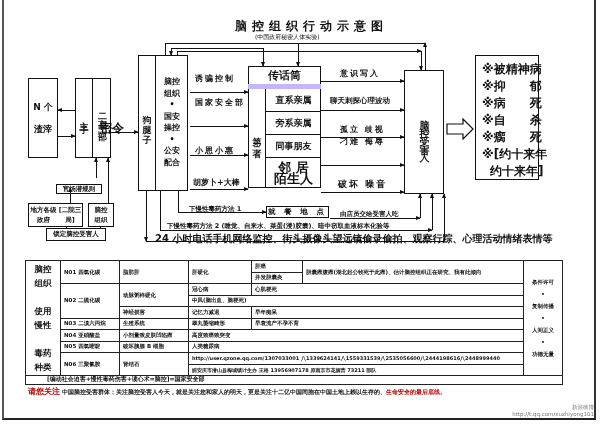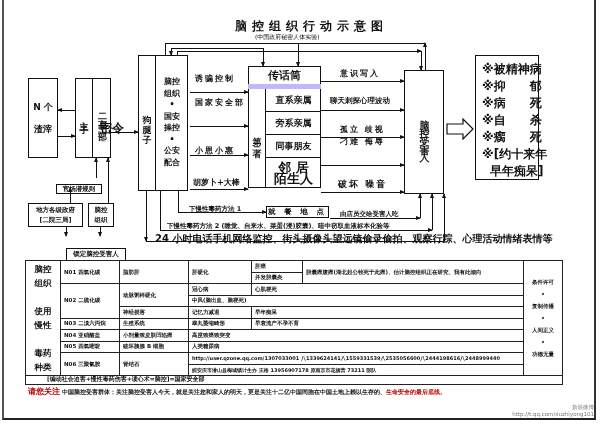--- a/index.html
+++ b/index.html
@@ -129,51 +129,51 @@
   <polygon points="1,6 17,6 17,1 27,11 17,21 17,16 1,16" fill="#fff" stroke="#111" stroke-width="1.2"></polygon>
 </svg>
 
 <div class="box outcome" style="left:475px;top:55px;width:64px;height:125px;padding-top:5px;">
   <div>※被精神病</div>
   <div>※抑　　郁</div>
   <div>※病　　死</div>
   <div>※自　　杀</div>
   <div>※瘸　　死</div>
   <div>※[约十来年</div>
-  <div style="padding-left:14px">早年痴呆]</div>
+  <div style="padding-left:14px">约十来年]</div>
 </div>
 
 <div class="vline" style="left:165px;top:43px;height:12px;"></div>
 <div class="hline" style="left:165px;top:43px;width:260px;"></div>
 <div class="vline arr-u" style="left:425px;top:43px;height:27px;"></div>
 <div class="vline arr-d" style="left:171px;top:48px;height:7px;"></div>
 <div class="vline" style="left:171px;top:48px;height:0;"></div>
 <div class="hline" style="left:171px;top:48px;width:0;"></div>
 <div class="vline arr-d" style="left:263px;top:48px;height:18px;"></div>
 <div class="hline" style="left:172px;top:48px;width:91px;"></div>
 <div class="vline" style="left:177px;top:51px;height:4px;"></div>
 <div class="hline arr-r" style="left:177px;top:51px;width:244px;"></div>
 <div class="vline arr-d" style="left:421px;top:51px;height:19px;"></div>
 <div class="vline arr-d" style="left:298px;top:43px;height:23px;"></div>
 
 <div class="box c b" style="left:56px;top:178px;width:46px;height:10px;font-size:6.5px;margin-top:6px;">官场潜规则</div>
 <div class="vline arr-u" style="left:96px;top:158px;height:20px;"></div>
 <div class="vline arr-u" style="left:108px;top:158px;height:46px;"></div>
 <div class="vline arr-u" style="left:70px;top:188px;height:15px;"></div>
-<div class="box c b" style="left:28px;top:203px;width:55px;height:24px;font-size:6.5px;line-height:10px;flex-direction:column;">
+<div class="box c b" style="left:28px;top:203px;width:55px;height:24px;font-size:6.5px;line-height:10px;">
   <span>地方各级政府</span>
   <span>[二院三局]</span>
 </div>
 <div class="box c b" style="left:88px;top:203px;width:26px;height:24px;font-size:6.5px;line-height:10px;flex-direction:column;">
   <span>脑控</span>
   <span>组织</span>
 </div>
 <div class="vline arr-d" style="left:66px;top:227px;height:9px;"></div>
 <div class="vline arr-d" style="left:100px;top:227px;height:9px;"></div>
-<div class="box c b" style="left:46px;top:248px;width:60px;height:13px;font-size:6.5px;margin-left:20px;">锁定脑控受害人</div>
+<div class="box c b" style="left:46px;top:228px;width:60px;height:13px;font-size:6.5px;">锁定脑控受害人</div>
 
 <div class="vline" style="left:178px;top:191px;height:21px;"></div>
 <div class="hline arr-r" style="left:178px;top:212px;width:88px;"></div>
 <div class="lbl" style="left:189px;top:205px;font-size:6.5px;">下慢性毒药方法 1</div>
 <div class="box c b" style="left:266px;top:206px;width:63px;height:12px;font-size:7.5px;letter-spacing:3px;">就 餐 地 点</div>
 <div class="hline arr-r" style="left:330px;top:218px;width:90px;"></div>
 <div class="lbl" style="left:340px;top:210px;font-size:6.5px;">由店员交给受害人吃</div>
 <div class="vline arr-u" style="left:420px;top:194px;height:24px;"></div>
 
 <div class="vline" style="left:160px;top:191px;height:39px;"></div>

